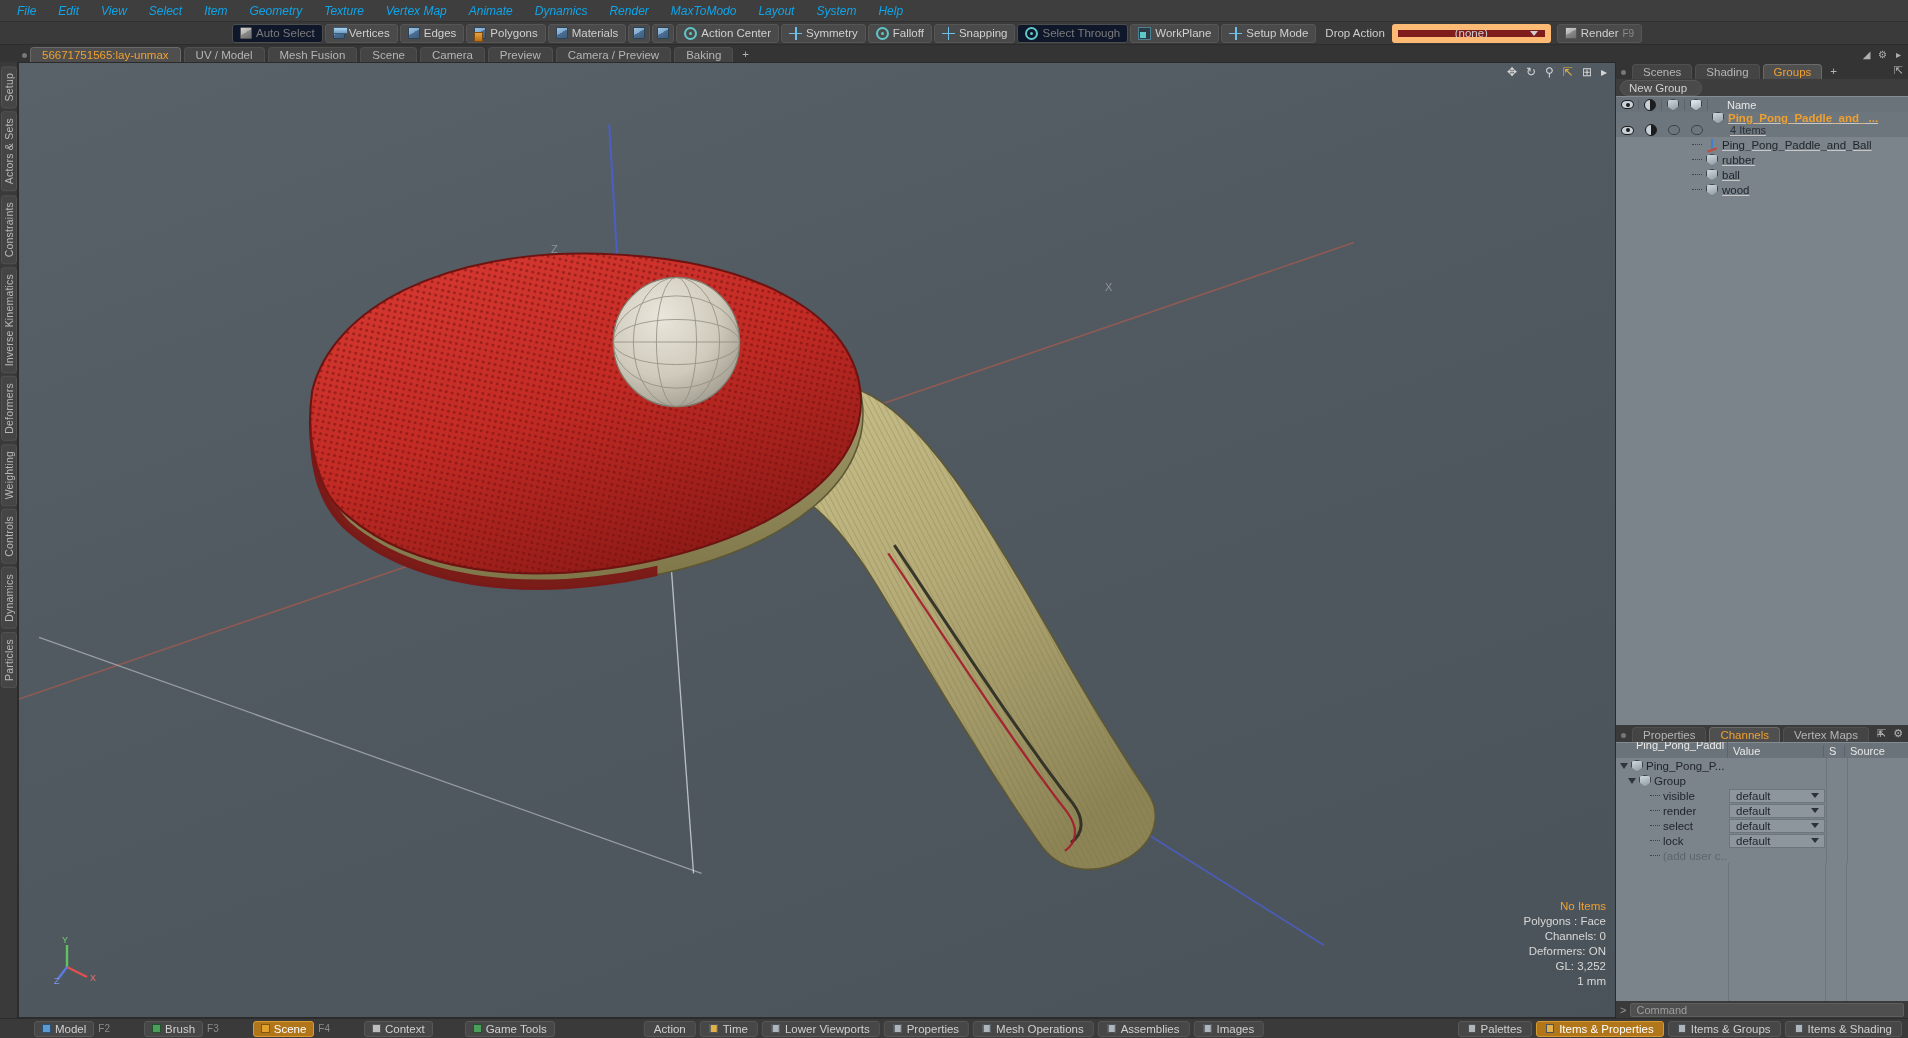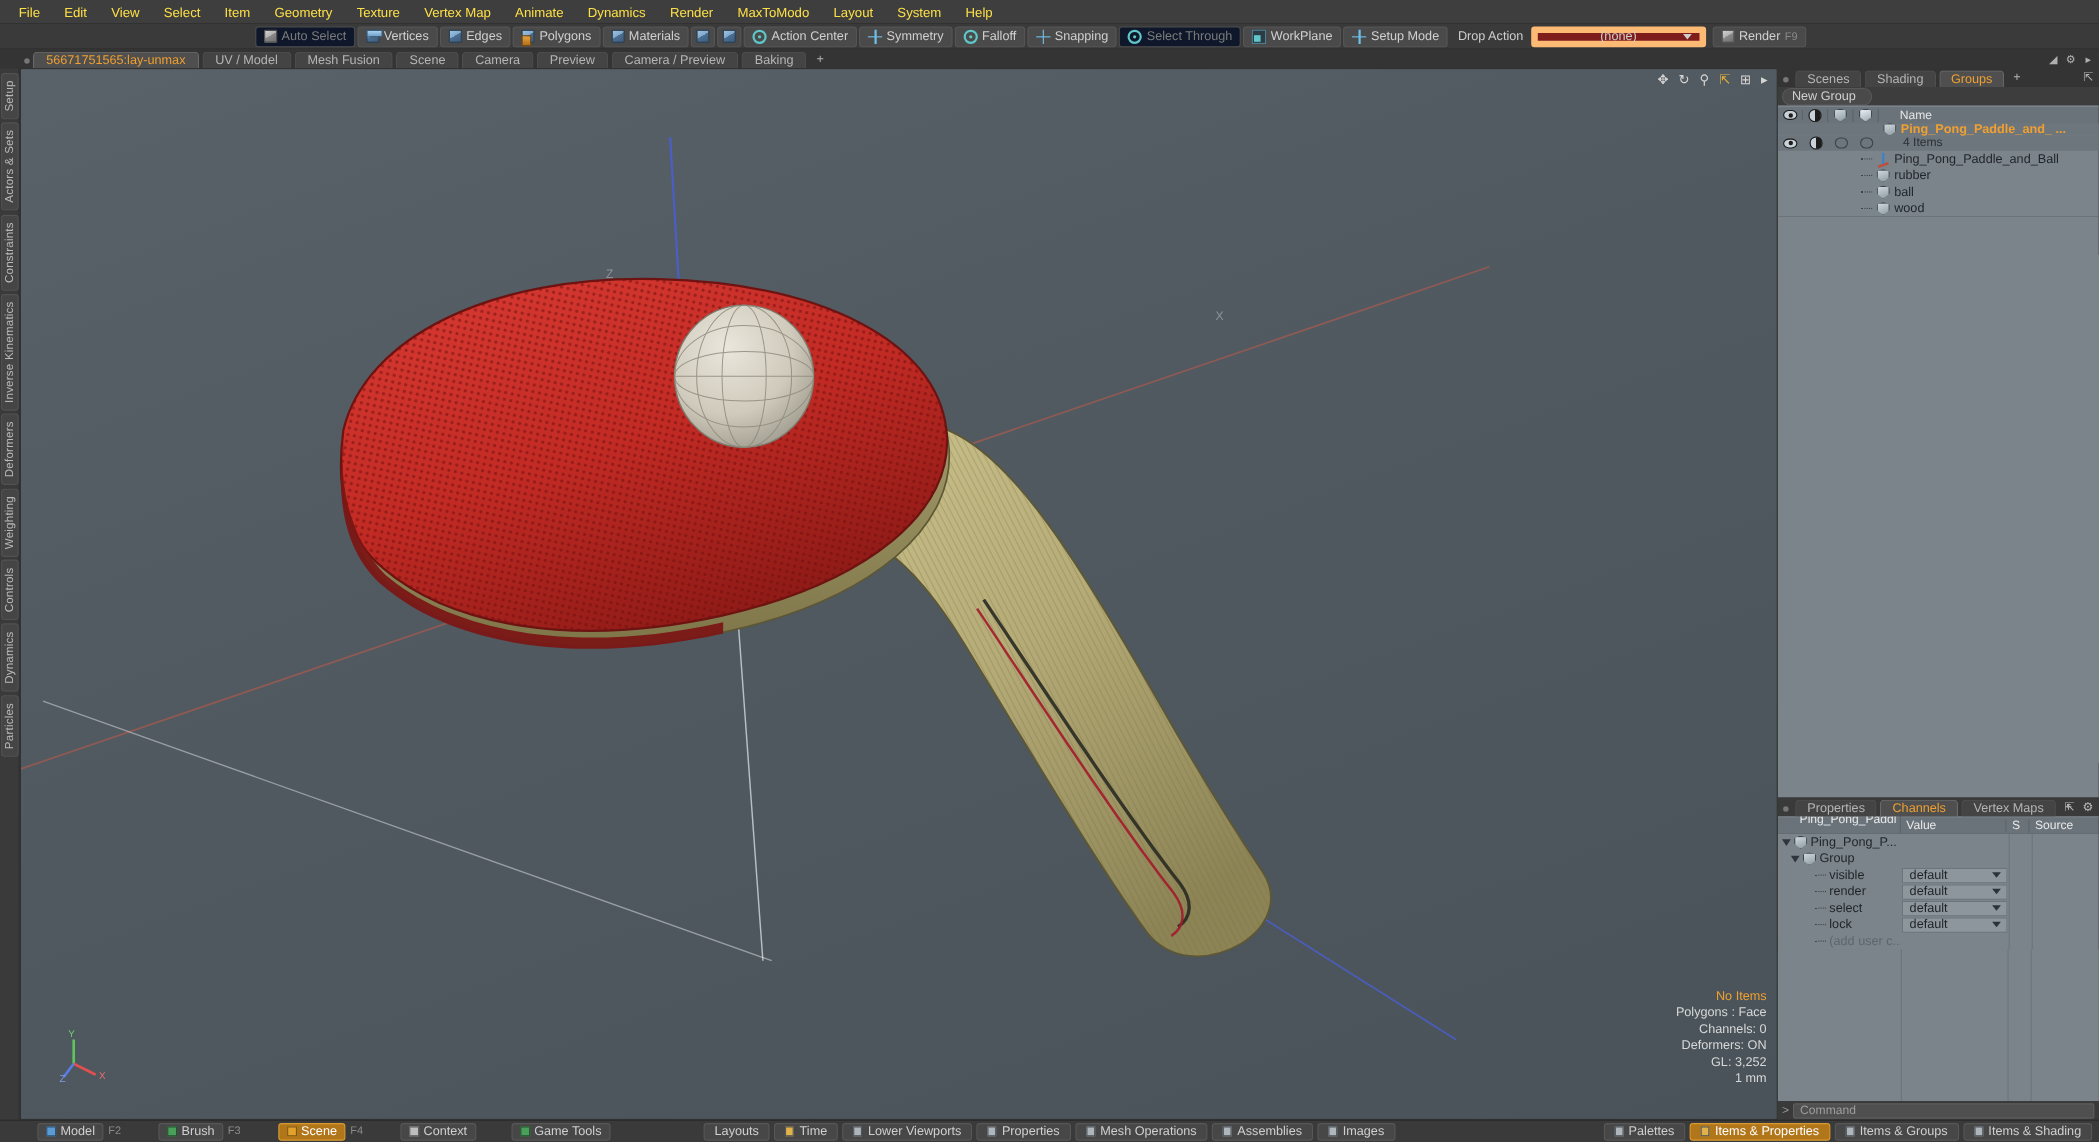--- a/index.html
+++ b/index.html
@@ -33,21 +33,21 @@
     width: 46px; height: 23px; display: flex; align-items: center; justify-content: center;
     color: #d8d8d8; font-size: 12px;
   }
 
   
   .menubar {
     height: 22px; flex: 0 0 22px; background: #3e3e3e; display: flex; align-items: center;
     padding-left: 6px; border-bottom: 1px solid #303030;
   }
   .menubar .mi {
-    font-size: 12px; color: #fde047; padding: 2px 11px; line-height: 16px; white-space: nowrap;
+    font-size: 12px; color: #0ea5e9; padding: 2px 11px; line-height: 16px; white-space: nowrap; font-style: italic;
   }
 
   
   .toolbar {
     height: 23px; flex: 0 0 23px; background: #3a3a3a; display: flex; align-items: center;
     padding-left: 232px; gap: 0px; border-bottom: 1px solid #2c2c2c; position: relative;
   }
   .tbtn {
     display: flex; align-items: center; gap: 4px; height: 19px; padding: 0 7px;
     background: #4a4a4a; border: 1px solid #565656; border-radius: 3px;
@@ -164,21 +164,21 @@
   .eyeico { width:13px;height:9px;border-radius:50% / 60%; border:1.4px solid #1d1d1d; position:relative; background:#c9d2d8; }
   .eyeico:after { content:""; position:absolute; left:4px; top:1.5px; width:4px;height:4px;border-radius:50%;background:#1d1d1d; }
   .halfico { width:12px;height:12px;border-radius:50%;border:1.4px solid #1d1d1d; background:linear-gradient(90deg,#c9d2d8 50%, #1d1d1d 50%); }
   .shieldico {
     width:12px; height:12px; position:relative;
     background:linear-gradient(160deg,#cfd8de,#8e9aa2); border:1px solid #3c454c;
     clip-path: polygon(50% 0,100% 22%,100% 62%,50% 100%,0 62%,0 22%);
   }
   .shieldico.bold { background:linear-gradient(160deg,#e7eef3,#9fabb3); }
 
-  .tree-body { background:#7b848b; flex:0 0 auto; }
+  .tree-body { background:#7b848b; flex:0 0 auto;text-decoration:underline; }
   .trow { display:flex; align-items:center; height:15px; font-size:11.5px; color:#23282c; }
   .trow .cell { width:23px; flex:0 0 23px; height:15px; display:flex; align-items:center; justify-content:center; }
   .trow .namecell { flex:1 1 auto; display:flex; align-items:center; gap:4px; padding-left:4px; overflow:hidden; white-space:nowrap; }
   .selrow { background:#6d767d; }
   .grouptitle { color:#f0a030; font-weight:bold; font-size:11.5px; }
   .subcount { font-size:11px; color:#2b3035; }
   .pillcell { width:12px;height:10px;border:1.3px solid #3b444a; border-radius:5px; }
   .tree-rest { background:#7b848b; flex:1 1 auto; }
   .childrow { display:flex; align-items:center; height:15px; font-size:11.5px; color:#1f2428; padding-left:76px; gap:4px; }
   .dashtick { width:10px; height:1px; border-top:1px dotted #3c454c; flex:0 0 10px; }
@@ -700,21 +700,21 @@
       <span class="sw w"></span>
       <span>Context</span>
     </div>
     <div class="modebtn">
       <span class="sw g"></span>
       <span>Game Tools</span>
     </div>
 
     <div class="centergrp">
       <div class="panelbtn">
-        <span>Layouts</span>
+        <span>Action</span>
       </div>
       <div class="panelbtn">
         <span class="bar y"></span>
         <span>Time</span>
       </div>
       <div class="panelbtn">
         <span class="bar"></span>
         <span>Lower Viewports</span>
       </div>
       <div class="panelbtn">

